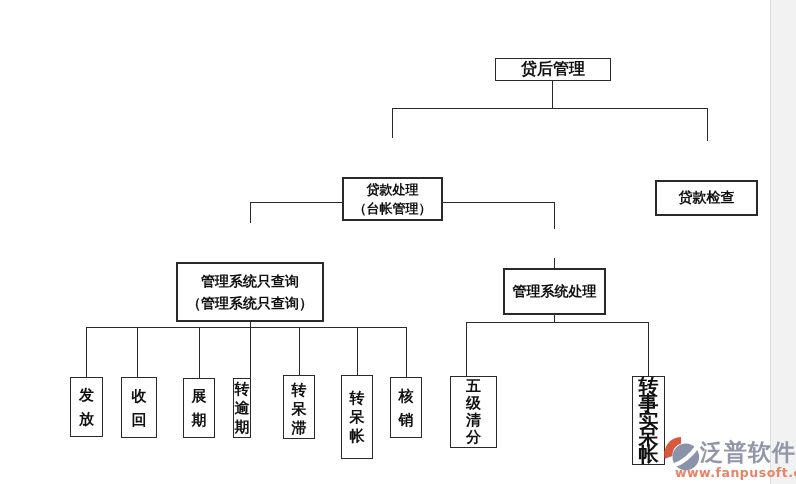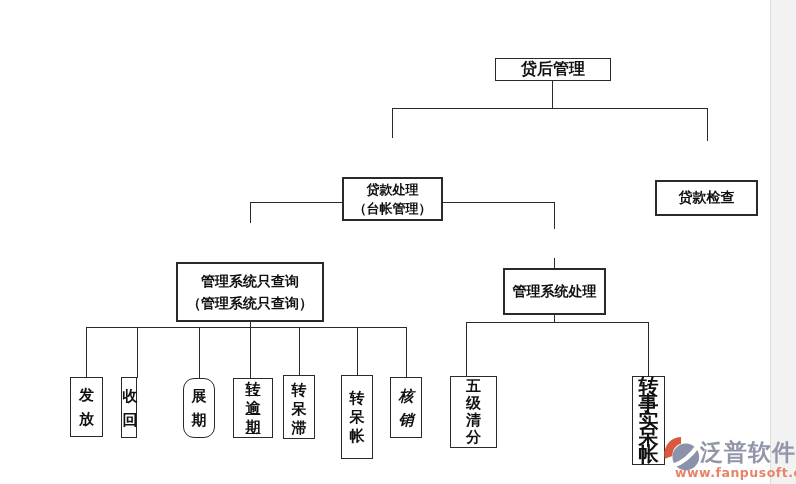--- a/index.html
+++ b/index.html
@@ -83,36 +83,36 @@
     <span>（管理系统只查询）</span>
   </div>
 
   <div class="node b2" style="left:503px;top:228px;width:103px;height:47px;font-size:14px;align-items:center;">
     <span>管理系统处理</span>
   </div>
 
   <div class="node" style="left:70px;top:377px;width:33px;height:60px;font-size:15px;">
     <span class="vt lh24">发放</span>
   </div>
-  <div class="node" style="left:121px;top:377px;width:16px;height:61px;font-size:15px;">
+  <div class="node" style="left:121px;top:377px;width:36px;height:61px;font-size:15px;">
     <span class="vt lh24">收回</span>
   </div>
-  <div class="node" style="left:183px;top:378px;width:32px;height:60px;font-size:15px;border-radius:11px;">
+  <div class="node" style="left:183px;top:378px;width:32px;height:60px;font-size:15px;">
     <span class="vt lh24">展期</span>
   </div>
-  <div class="node" style="left:233px;top:378px;width:40px;height:60px;font-size:15px;text-decoration:underline;">
+  <div class="node" style="left:233px;top:378px;width:18px;height:60px;font-size:15px;">
     <span class="vt lh19">转逾期</span>
   </div>
   <div class="node" style="left:283px;top:375px;width:32px;height:64px;font-size:15px;justify-content:flex-end;">
     <span class="vt lh19">转呆滞</span>
   </div>
   <div class="node" style="left:341px;top:375px;width:32px;height:84px;font-size:15px;">
     <span class="vt lh19">转呆帐</span>
   </div>
-  <div class="node" style="left:390px;top:377px;width:32px;height:61px;font-size:15px;font-style:italic;">
+  <div class="node" style="left:390px;top:377px;width:32px;height:61px;font-size:15px;">
     <span class="vt lh24">核销</span>
   </div>
 
   <div class="node" style="left:450px;top:376px;width:47px;height:72px;font-size:15px;">
     <span class="vt lh17">五级清分</span>
   </div>
   <div class="node" style="left:632px;top:376px;width:33px;height:89px;font-size:20px;">
     <span class="vt lh17">转事实呆帐</span>
   </div>
 

